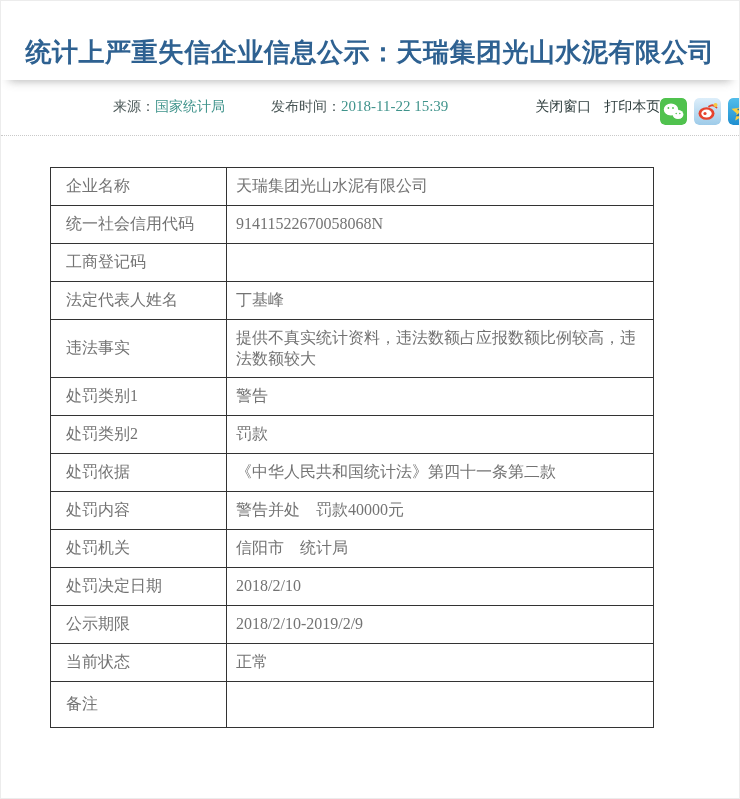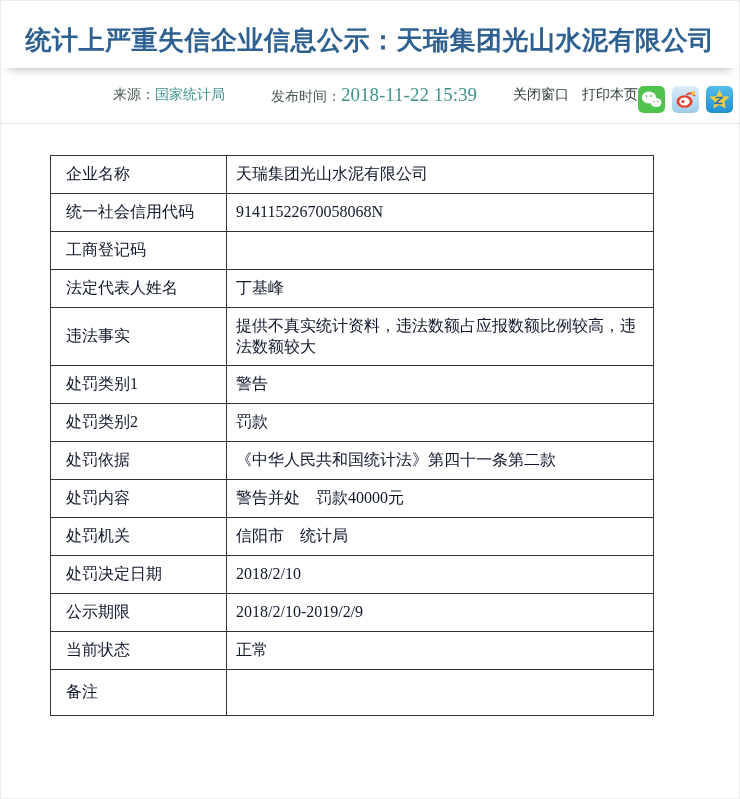--- a/index.html
+++ b/index.html
@@ -22,50 +22,51 @@
     position: relative;
     box-shadow: 0 9px 9px -8px rgba(90,90,90,0.45);
   }
   .page-title {
     font-size: 26px;
     font-weight: bold;
     letter-spacing: 0.5px;
     color: #2e6191;
     line-height: 1.1;
     white-space: nowrap;
+    margin-top: 12px;
   }
 
   
   .meta-bar {
     height: 56px;
     display: flex;
     align-items: center;
     padding: 0 6px 0 112px;
     border-bottom: 1px dotted #c9c9c9;
     font-size: 14px;
     color: #4a5757;
   }
   .meta-item { white-space: nowrap; }
   .meta-publish { margin-left: 46px; }
   .meta-accent { color: #3f938b; }
-  .meta-time { font-family: "Liberation Serif", serif; font-size: 19px; }
-  .meta-links { margin-left: 36px; display: flex; gap: 13px; }
+  .meta-time { font-family: "Liberation Serif", serif; font-size: 15px; }
+  .meta-links { margin-left: 87px; display: flex; gap: 13px; }
   .meta-link { color: #2e3d3d; text-decoration: none; cursor: pointer; white-space: nowrap; }
   .share-icons { margin-left: auto; display: flex; gap: 7px; align-self: center; margin-top: 8px; }
   .share-icon { width: 27px; height: 27px; border-radius: 5px; display: block; cursor: pointer; }
 
   
   .info-table {
     margin: 31px 0 0 49px;
     border-collapse: collapse;
     width: 604px;
     table-layout: fixed;
     font-family: "Liberation Serif", serif;
     font-size: 16px;
-    color: #0f172a;
+    color: #737373;
   }
   .info-table td {
     border: 1px solid #333333;
     padding: 7px 10px 7px 15px;
     height: 38px;
     vertical-align: middle;
     line-height: 1.35;
     word-break: break-all;
   }
   .info-table td.label-cell { width: 176px; }

